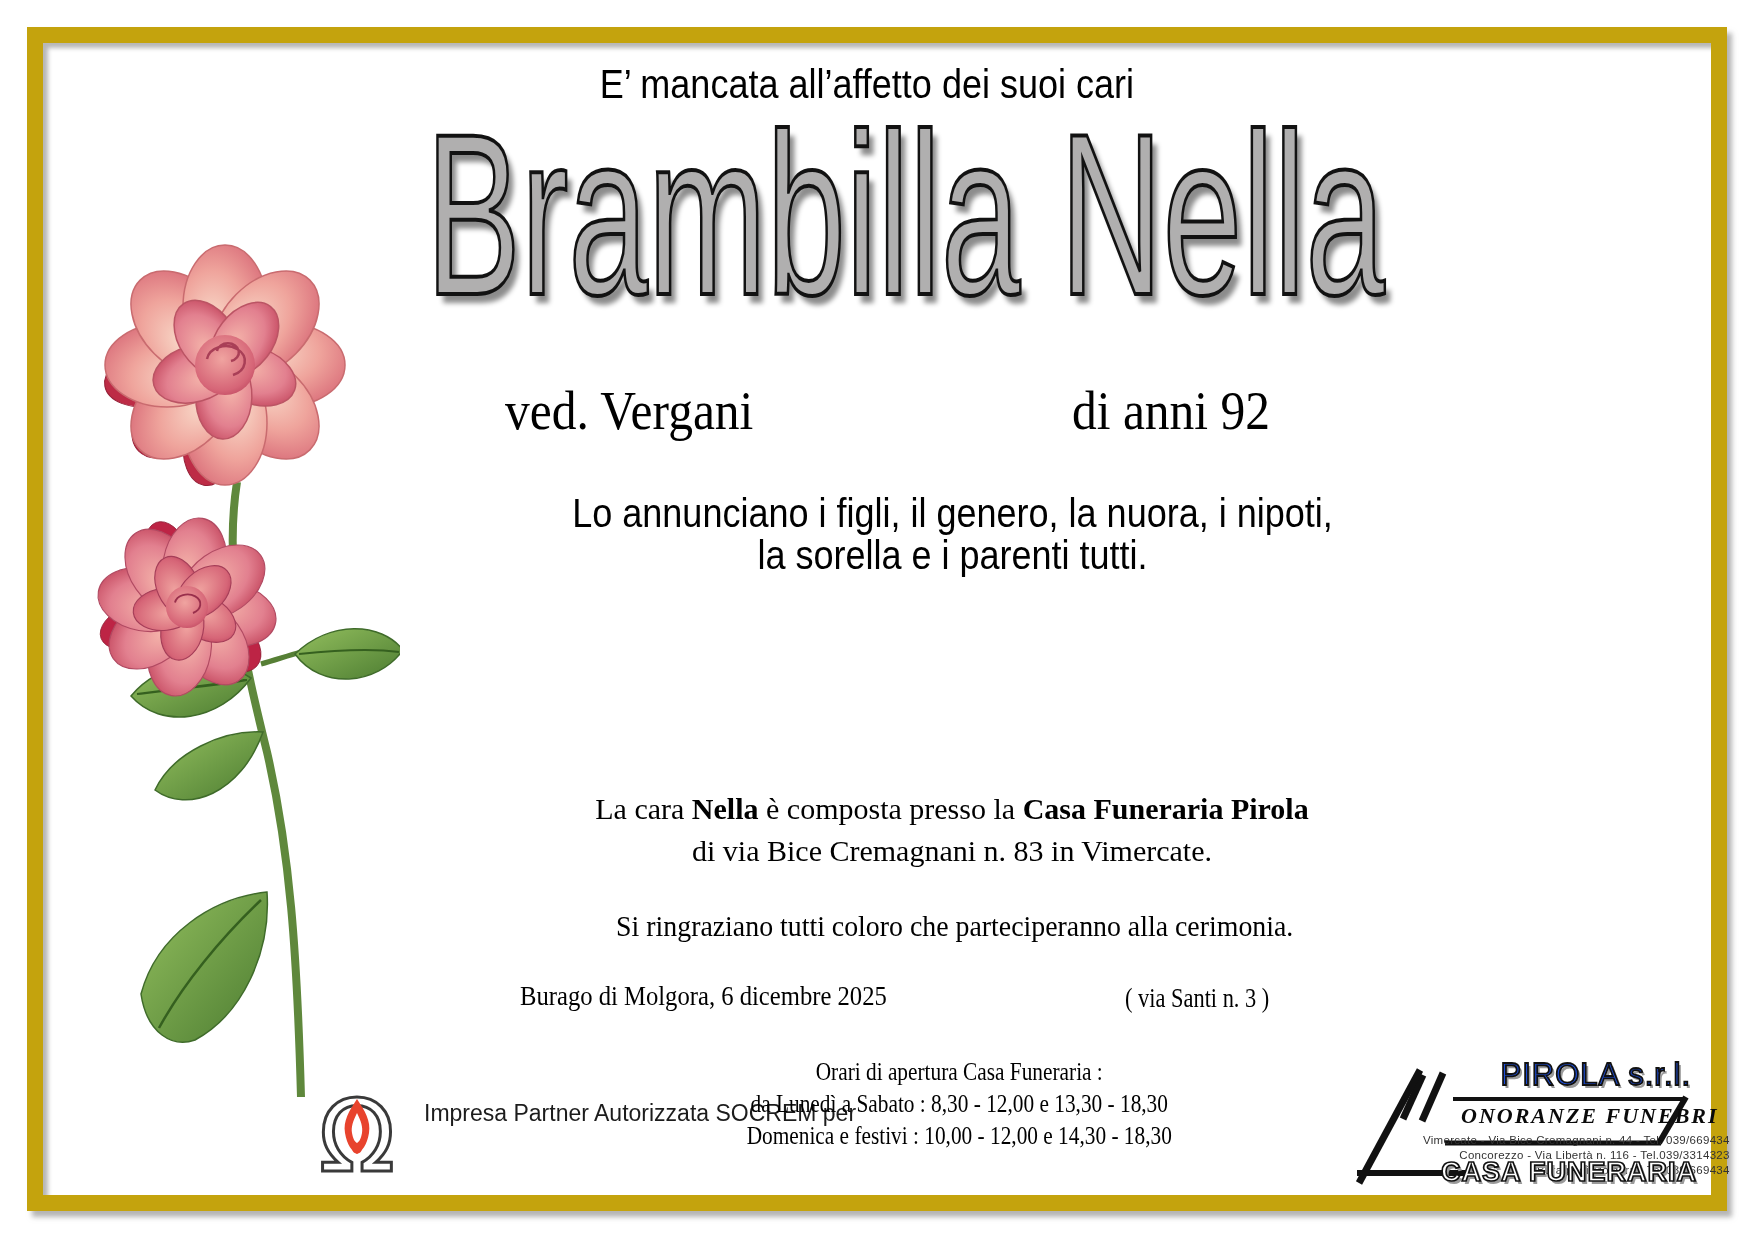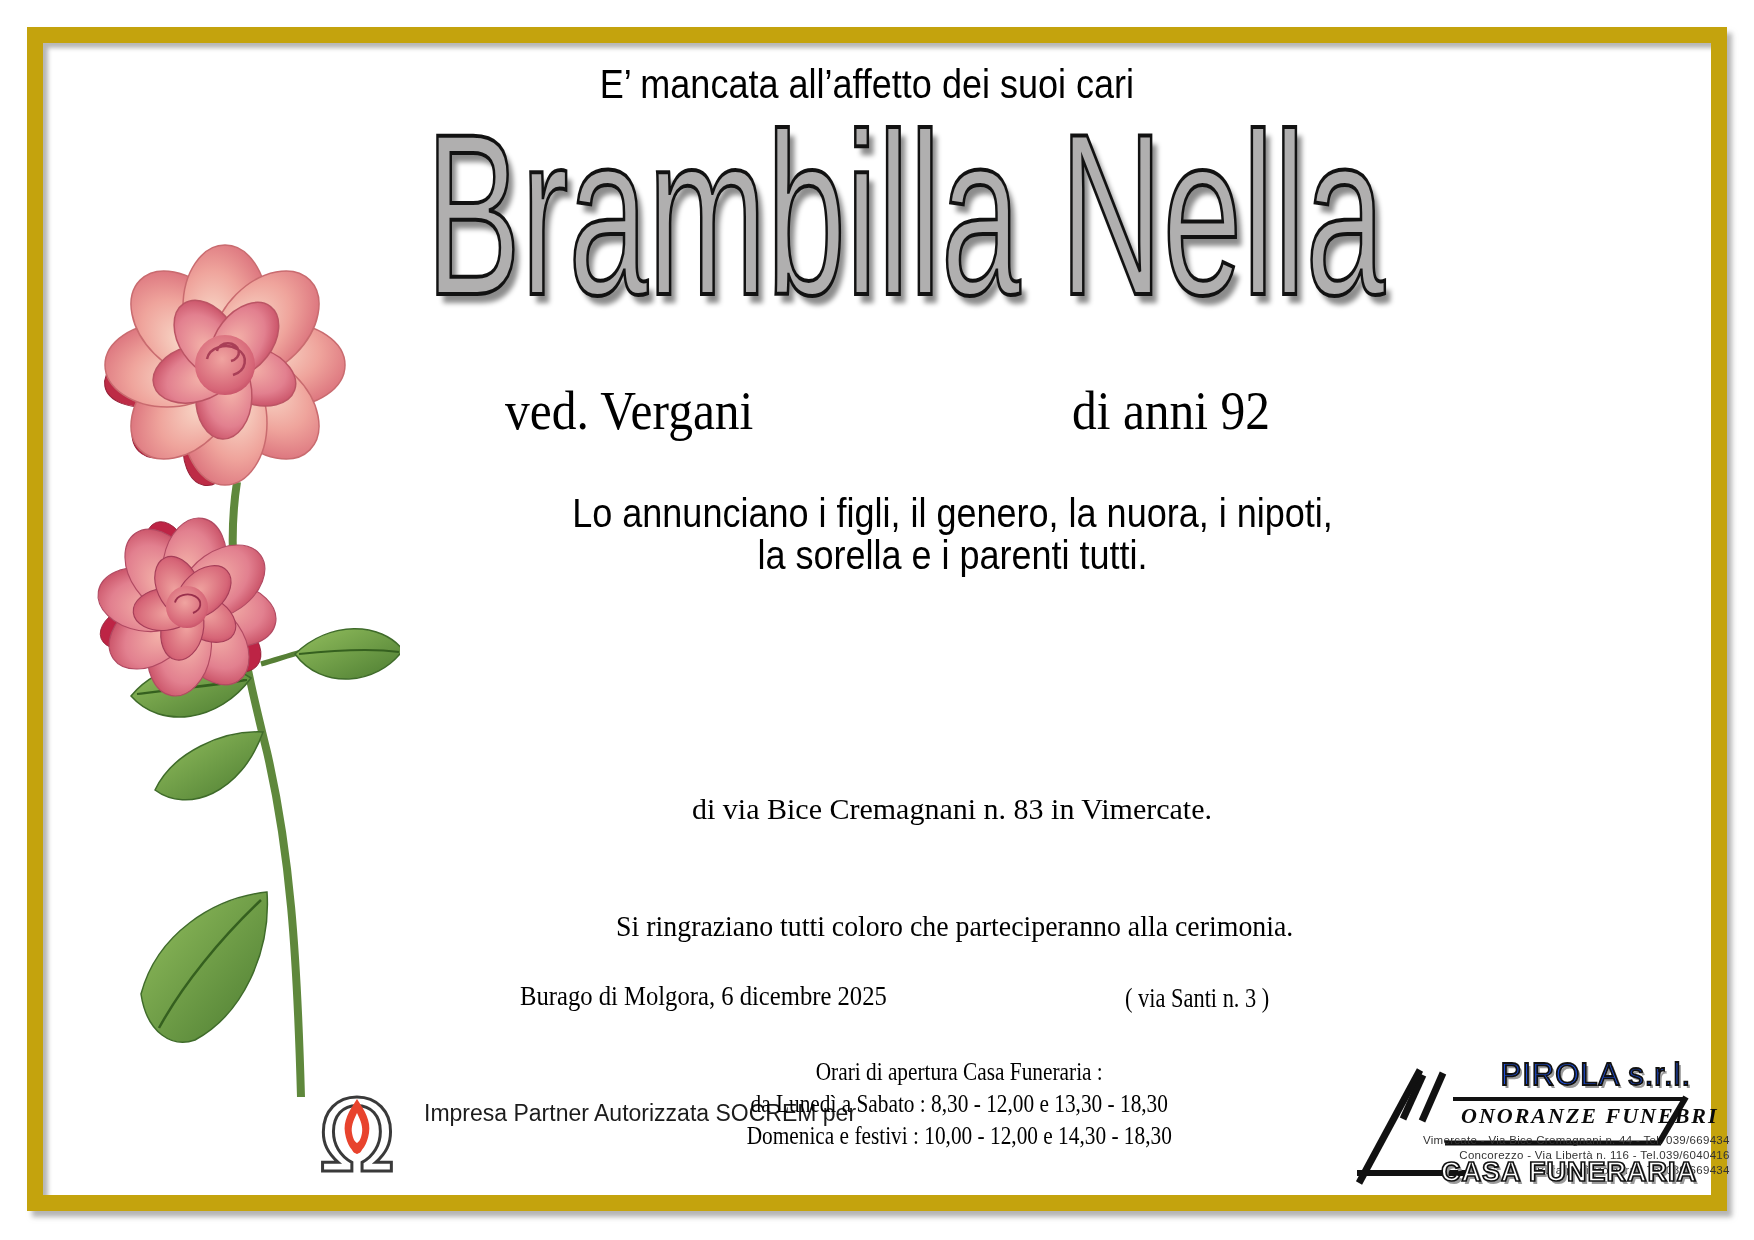--- a/index.html
+++ b/index.html
@@ -192,20 +192,23 @@
 
   <div class="cblock announce">
     <div class="sx">
       <div class="ln">Lo annunciano i figli, il genero, la nuora, i nipoti,</div>
       <div class="ln">la sorella e i parenti tutti.</div>
     </div>
   </div>
 
 
   <div class="cblock repose serif">
+    <div class="ln">
+      <span>La cara </span><b>Nella</b><span> è composta presso la </span><b>Casa Funeraria Pirola</b>
+    </div>
     <div class="ln">di via Bice Cremagnani n. 83 in Vimercate.</div>
   </div>
 
   <div class="cblock thanks serif">
     <span class="sx">Si ringraziano tutti coloro che parteciperanno alla cerimonia.</span>
   </div>
 
   <div class="dateline serif">
     <span class="place-date">Burago di Molgora, 6 dicembre 2025</span>
     <span class="addr-note">( via Santi n. 3 )</span>
@@ -235,20 +238,20 @@
       <line x1="78" y1="24" x2="58" y2="68" stroke="#111" stroke-width="7"></line>
       <line x1="75" y1="19" x2="14" y2="132" stroke="#111" stroke-width="7"></line>
       <line x1="108" y1="48" x2="341" y2="48" stroke="#111" stroke-width="4"></line>
       <line x1="341" y1="46" x2="314" y2="92" stroke="#111" stroke-width="6"></line>
       <line x1="100" y1="92" x2="316" y2="92" stroke="#111" stroke-width="5"></line>
     </svg>
     <div class="pirola-name">PIROLA s.r.l.</div>
     <div class="pirola-sub">ONORANZE FUNEBRI</div>
     <div class="pirola-addr">
       <div>Vimercate - Via Bice Cremagnani n. 44 - Tel. 039/669434</div>
-      <div>Concorezzo - Via Libertà n. 116 - Tel.039/6040416</div>
+      <div>Concorezzo - Via Libertà n. 116 - Tel.039/3314323</div>
       <div>Burago di Molgora - Tel.039/669434</div>
     </div>
     <div class="casa-line"></div>
     <div class="pirola-casa">CASA FUNERARIA</div>
   </div>
 
 </div>
 
 </body></html>

